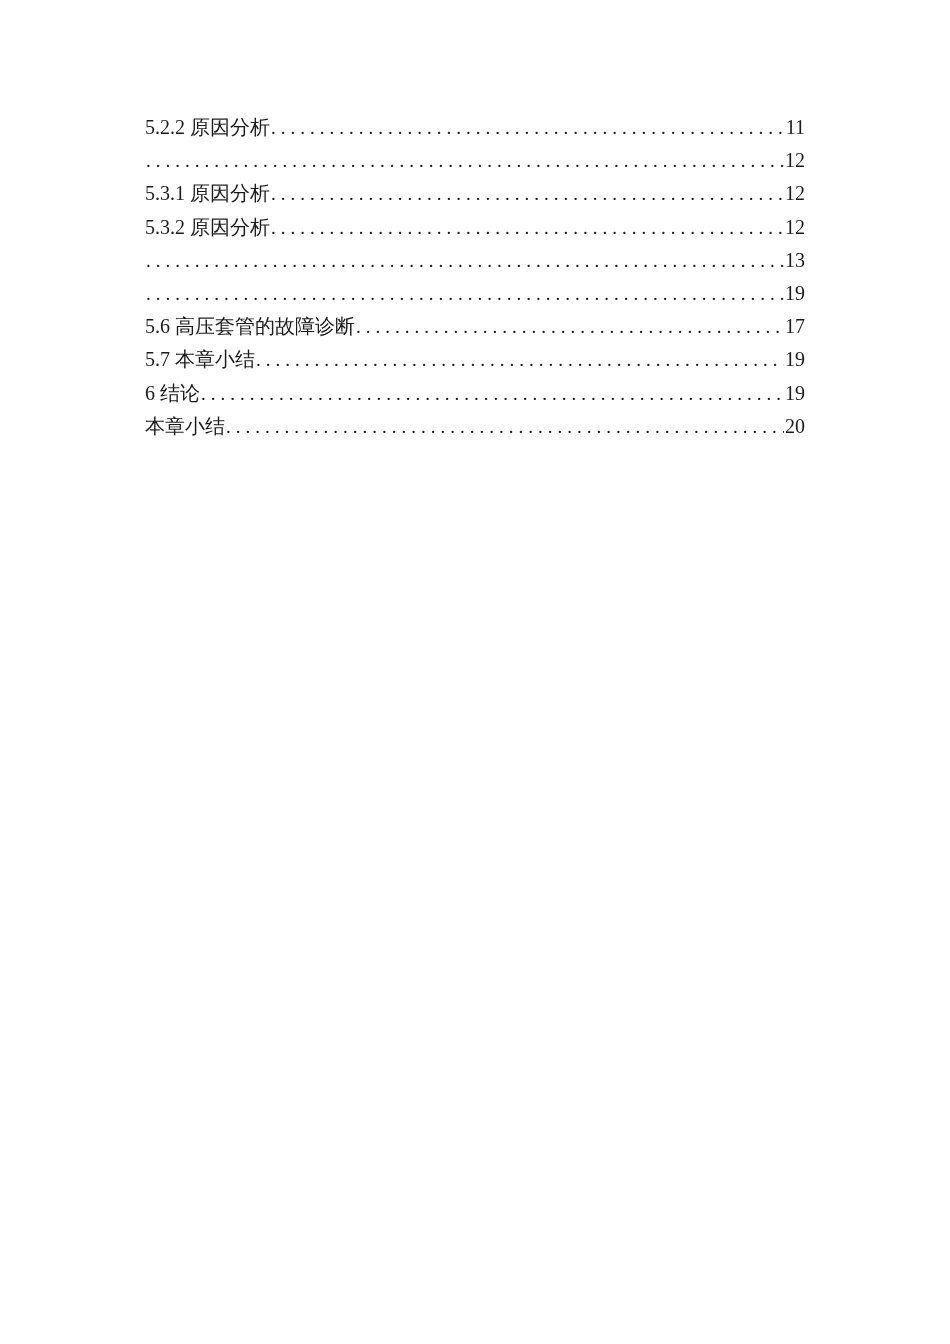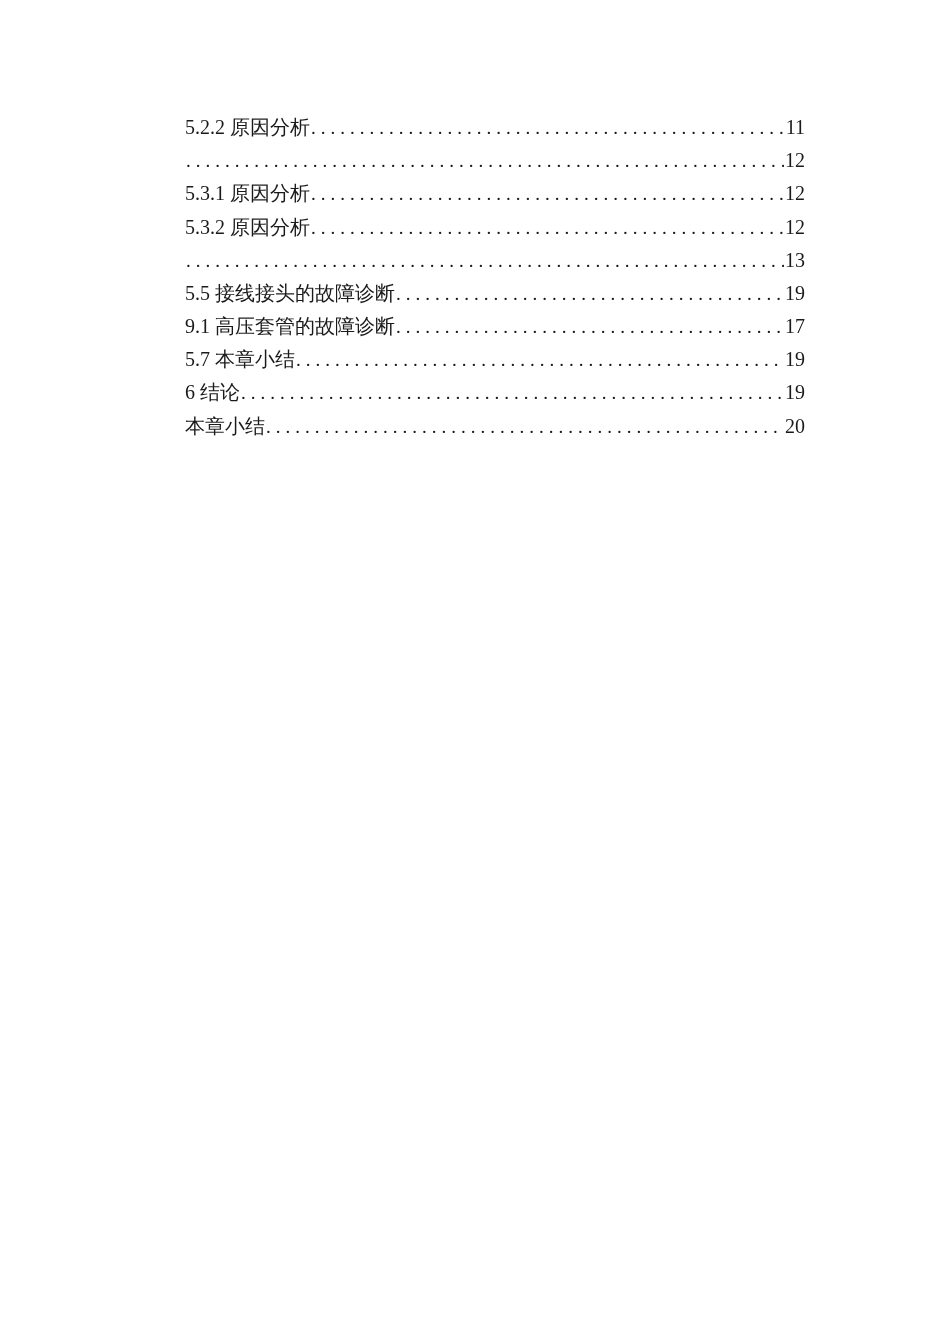--- a/index.html
+++ b/index.html
@@ -18,25 +18,24 @@
   .toc {
     position: absolute;
     left: 145px;
     top: 111px;
     width: 660px;
     color: #1a1a1a;
     font-size: 20px;
   }
   .toc-line {
     display: flex;
-    align-items: flex-end;
+    align-items: center;
     height: 33.2px;
     line-height: 33.2px;
     cursor: default;
-    margin-left: 40px;
   }
   .toc-label {
     white-space: nowrap;
     flex: 0 0 auto;
   }
   .toc-leader {
     flex: 1 1 auto;
     overflow: hidden;
     white-space: nowrap;
     letter-spacing: 5px;
@@ -72,26 +71,25 @@
       <div class="toc-line">
         <span class="toc-label">5.3.2 原因分析</span>
         <span class="toc-leader">........................................................................................................................................................................................................</span>
         <span class="toc-page">12</span>
       </div>
       <div class="toc-line">
         <span class="toc-leader">........................................................................................................................................................................................................</span>
         <span class="toc-page">13</span>
       </div>
       <div class="toc-line">
-        <span class="toc-label">5.5 接线接头的故障诊断</span>
         <span class="toc-leader">........................................................................................................................................................................................................</span>
         <span class="toc-page">19</span>
       </div>
       <div class="toc-line">
-        <span class="toc-label">9.1 高压套管的故障诊断</span>
+        <span class="toc-label">5.6 高压套管的故障诊断</span>
         <span class="toc-leader">........................................................................................................................................................................................................</span>
         <span class="toc-page">17</span>
       </div>
       <div class="toc-line">
         <span class="toc-label">5.7 本章小结</span>
         <span class="toc-leader">........................................................................................................................................................................................................</span>
         <span class="toc-page">19</span>
       </div>
       <div class="toc-line">
         <span class="toc-label">6 结论</span>

